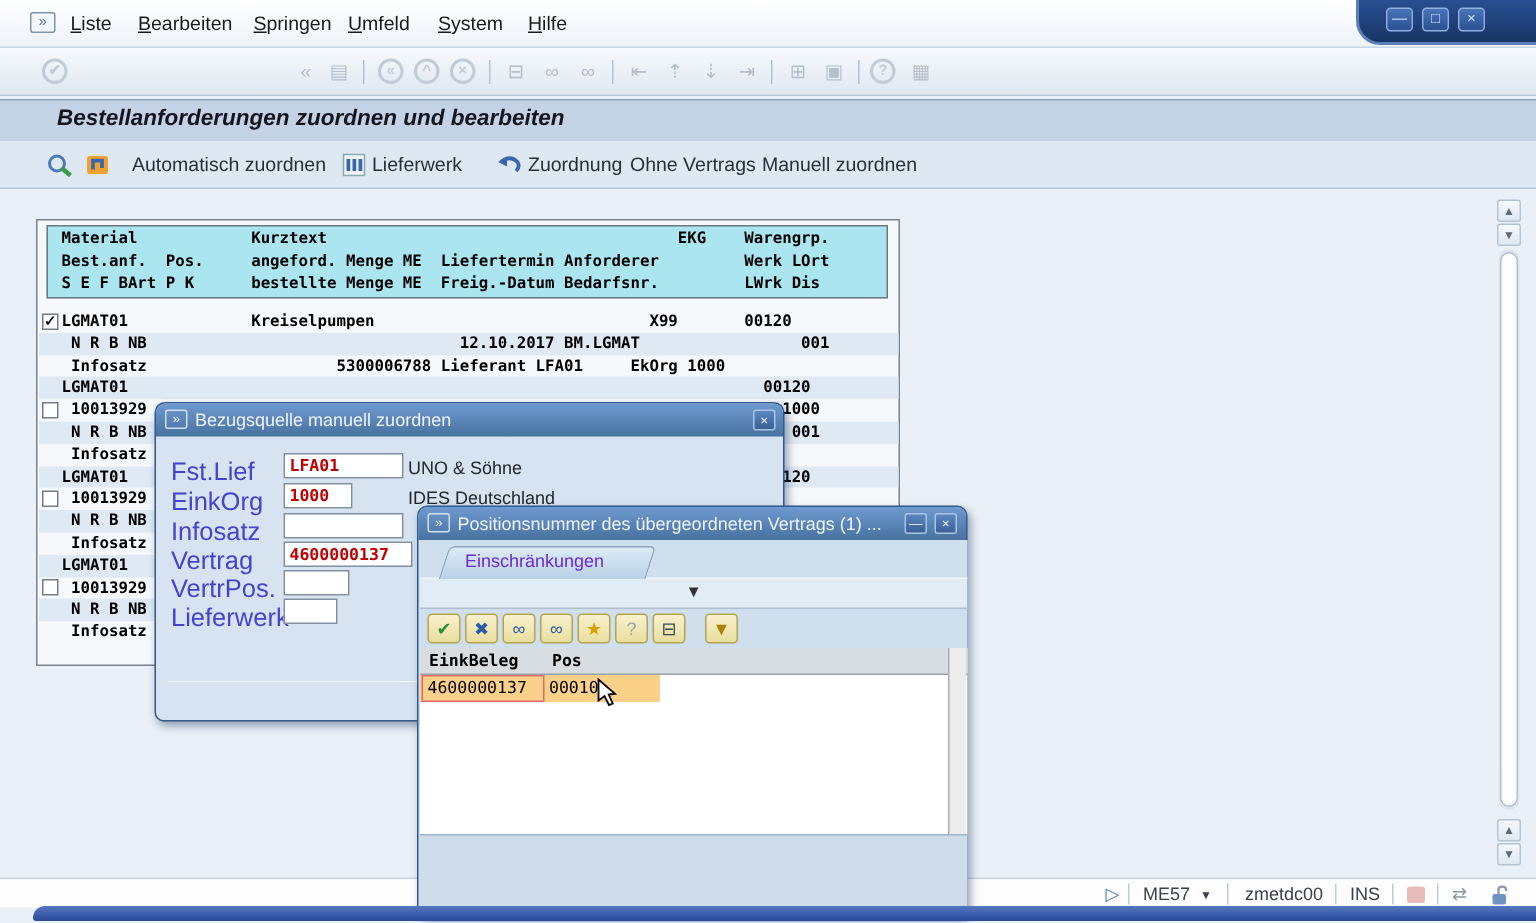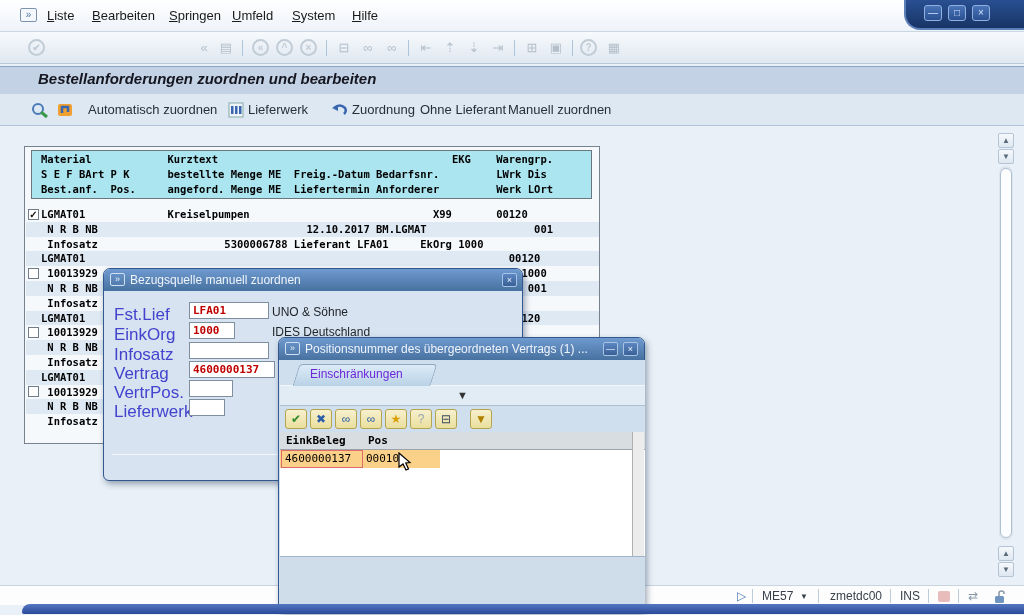--- a/index.html
+++ b/index.html
@@ -175,29 +175,29 @@
       </svg>
   </span>
   <span class="abs applabel" style="left:248px">Lieferwerk</span>
   <span class="abs appico" style="left:330px">
     <svg width="20" height="18">
         <path d="M4 7 Q10 2 15 7 Q17 10 14 13" fill="none" stroke="#3a66b0" stroke-width="2.5"></path>
         <path d="M2 7 L8 4 L8 10 Z" fill="#3a66b0"></path>
       </svg>
   </span>
   <span class="abs applabel" style="left:352px">Zuordnung</span>
-  <span class="abs applabel" style="left:420px">Ohne Lieferant</span>
+  <span class="abs applabel" style="left:420px">Ohne Vertrags</span>
   <span class="abs applabel" style="left:508px">Manuell zuordnen</span>
 </div>
 
 <div class="abs listbox">
   <div class="abs listhdr">
     <div class="mline">Material            Kurztext                                     EKG    Warengrp.</div>
+    <div class="mline">Best.anf.  Pos.     angeford. Menge ME  Liefertermin Anforderer         Werk LOrt</div>
     <div class="mline">S E F BArt P K      bestellte Menge ME  Freig.-Datum Bedarfsnr.         LWrk Dis</div>
-    <div class="mline">Best.anf.  Pos.     angeford. Menge ME  Liefertermin Anforderer         Werk LOrt</div>
   </div>
   <div class="abs ldata">
     <div class="mline">LGMAT01             Kreiselpumpen                             X99       00120</div>
     <div class="mline"> N R B NB                                 12.10.2017 BM.LGMAT                 001</div>
     <div class="mline"> Infosatz                    5300006788 Lieferant LFA01     EkOrg 1000</div>
     <div class="mline">LGMAT01                                                                   00120</div>
     <div class="mline"> 10013929                                                                   1000</div>
     <div class="mline"> N R B NB                                                                    001</div>
     <div class="mline"> Infosatz</div>
     <div class="mline">LGMAT01                                                                   00120</div>

